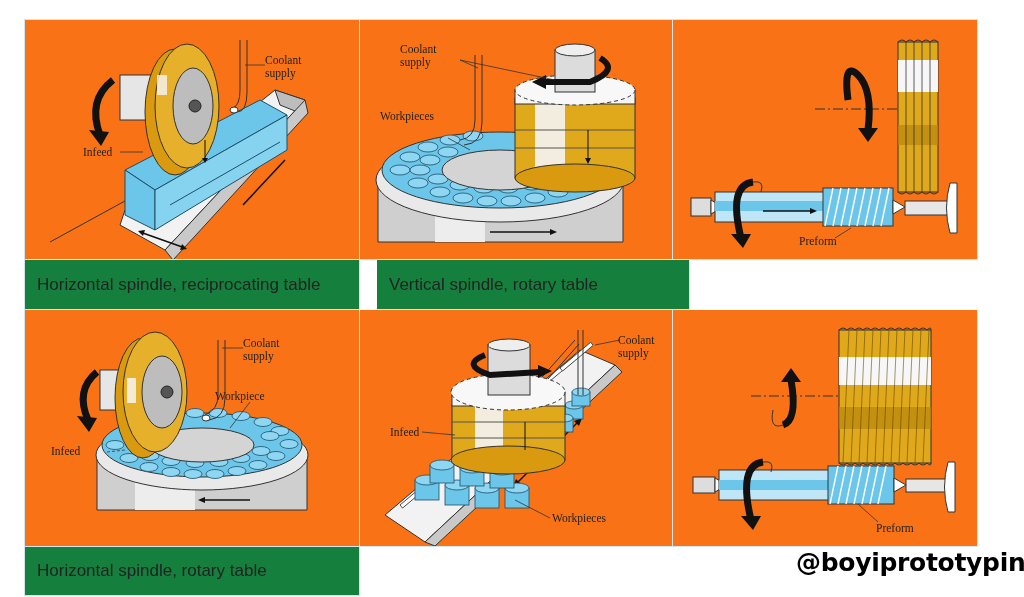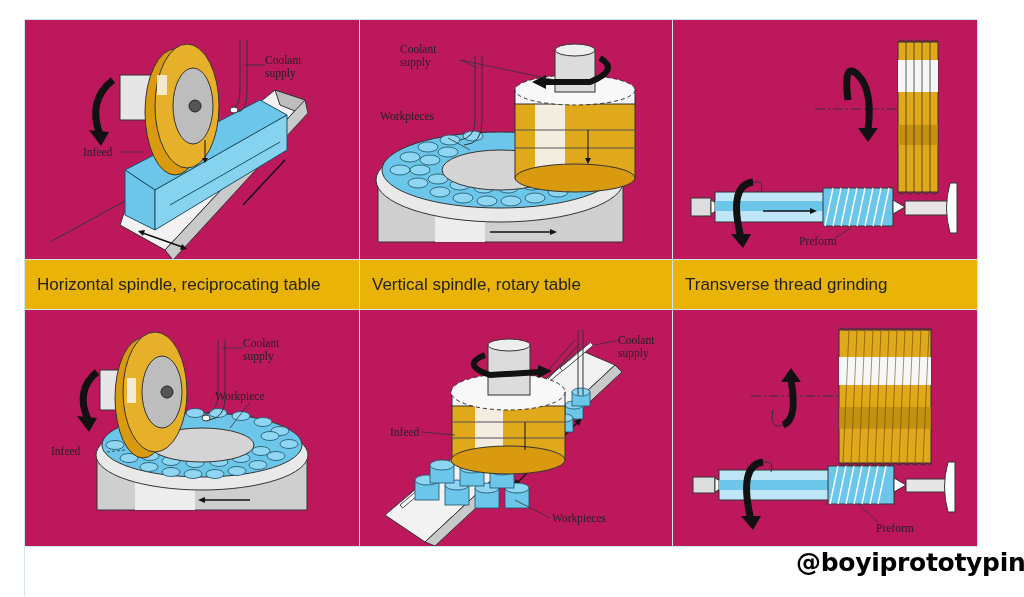--- a/index.html
+++ b/index.html
@@ -1,19 +1,19 @@
 <!DOCTYPE html>
 <html><head>
 <meta charset="utf-8">
 <style>
   html,body{margin:0;padding:0;background:#ffffff;}
   body{width:1024px;height:597px;position:relative;overflow:hidden;font-family:"Liberation Sans",sans-serif;}
   .grid{position:absolute;left:24px;top:19px;width:953px;height:576px;border-top:1px solid #cfe6ef;border-left:1px solid #cfe6ef;}
-  .cell{position:absolute;border-right:1px solid #cfe6ef;border-bottom:1px solid #cfe6ef;box-sizing:border-box;background:#be185d;text-decoration:underline;}
-  .cap{position:absolute;border-right:1px solid #cfe6ef;border-bottom:1px solid #cfe6ef;box-sizing:border-box;background:#eab308;
+  .cell{position:absolute;border-right:1px solid #cfe6ef;border-bottom:1px solid #cfe6ef;box-sizing:border-box;background:#f97316;text-decoration:underline;}
+  .cap{position:absolute;border-right:1px solid #cfe6ef;border-bottom:1px solid #cfe6ef;box-sizing:border-box;background:#15803d;
        font-size:17px;color:#222;padding-left:12px;display:flex;align-items:center;}
   svg text{font-family:"Liberation Serif",serif;}
   .lbl{font-size:11.5px;fill:#222;}
   .watermark{position:absolute;left:796px;top:548px;font-size:25px;font-weight:bold;color:#000;
              font-family:"DejaVu Sans",sans-serif;text-shadow:0 0 2px #fff,0 0 2px #fff;letter-spacing:-0.3px;}
 </style>
 </head>
 <body>
 
 <div class="grid">
@@ -125,21 +125,21 @@
       <path d="M240,38 Q260,50 230,62 L185,62" fill="none" stroke="#111" stroke-width="6"></path>
       <polygon points="186,55 172,62 186,69" fill="#111"></polygon>
       <line x1="100" y1="40" x2="195" y2="60" stroke="#333" stroke-width="0.8"></line>
       <line x1="100" y1="40" x2="118" y2="48" stroke="#333" stroke-width="0.8"></line>
       <line x1="88" y1="118" x2="110" y2="130" stroke="#333" stroke-width="0.8"></line>
       <text class="lbl" x="40" y="33">Coolant</text>
       <text class="lbl" x="40" y="46">supply</text>
       <text class="lbl" x="20" y="100">Workpieces</text>
     </svg>
   </div>
-  <div class="cap" style="left:335px;top:240px;width:313px;height:50px;">Vertical spindle, rotary table</div>
+  <div class="cap" style="left:352px;top:240px;width:313px;height:50px;">Vertical spindle, rotary table</div>
 
   <div class="cell" style="left:648px;top:0;width:305px;height:240px;">
     <svg width="304" height="239" viewBox="0 0 304 239">
 
       <g>
         <rect x="225" y="22" width="40" height="150" fill="#e0a91c" stroke="#333" stroke-width="1"></rect>
         <rect x="225" y="40" width="40" height="32" fill="#f7f7f7"></rect>
         <rect x="225" y="105" width="40" height="20" fill="#b8860b" opacity="0.7"></rect>
         <g stroke="#333" stroke-width="0.8">
           <line x1="233" y1="22" x2="233" y2="172"></line>
@@ -176,21 +176,20 @@
       <line x1="90" y1="191" x2="137" y2="191" stroke="#111" stroke-width="1.3"></line>
       <polygon points="137,188 144,191 137,194" fill="#111"></polygon>
 
       <path d="M80,162 Q55,165 68,218" fill="none" stroke="#111" stroke-width="7"></path>
       <polygon points="58,214 78,214 70,228" fill="#111"></polygon>
       <path d="M80,162 Q92,160 88,172" fill="none" stroke="#333" stroke-width="1"></path>
       <line x1="162" y1="218" x2="178" y2="208" stroke="#333" stroke-width="0.8"></line>
       <text class="lbl" x="126" y="225">Preform</text>
     </svg>
   </div>
-  <div class="cap" style="left:648px;top:240px;width:305px;height:50px;">Transverse thread grinding</div>
 
   <div class="cell" style="left:0;top:290px;width:335px;height:237px;">
     <svg width="334" height="236" viewBox="0 0 334 236">
       <path d="M72,145 L72,200 L282,200 L282,145" fill="#cfcfcf" stroke="#333" stroke-width="1"></path>
       <rect x="110" y="160" width="60" height="40" fill="#ededed"></rect>
       <ellipse cx="177" cy="145" rx="106" ry="35" fill="#e9e9e9" stroke="#333" stroke-width="1"></ellipse>
       <ellipse cx="177" cy="135" rx="100" ry="32" fill="#6cc6ea" stroke="#333" stroke-width="1"></ellipse>
       <g fill="#8fd6f2" stroke="#1d4f66" stroke-width="0.8">
         <ellipse cx="90" cy="135" rx="9" ry="4.5"></ellipse>
           <ellipse cx="104" cy="148" rx="9" ry="4.5"></ellipse>
@@ -236,20 +235,21 @@
       <polygon points="52,106 72,108 64,122" fill="#111"></polygon>
       <line x1="82" y1="142" x2="100" y2="140" stroke="#333" stroke-width="0.8" stroke-dasharray="3,2"></line>
       <line x1="197" y1="38" x2="218" y2="38" stroke="#333" stroke-width="0.8"></line>
       <line x1="225" y1="92" x2="205" y2="118" stroke="#333" stroke-width="0.8"></line>
       <text class="lbl" x="218" y="37">Coolant</text>
       <text class="lbl" x="218" y="50">supply</text>
       <text class="lbl" x="190" y="90">Workpiece</text>
       <text class="lbl" x="26" y="145">Infeed</text>
     </svg>
   </div>
+  <div class="cap" style="left:0;top:527px;width:335px;height:49px;">Horizontal spindle, rotary table</div>
 
   <div class="cell" style="left:335px;top:290px;width:313px;height:237px;">
     <svg width="312" height="236" viewBox="0 0 312 236">
 
       <polygon points="25,205 220,40 255,55 65,232" fill="#f2f2f2" stroke="#333" stroke-width="1"></polygon>
       <polygon points="255,55 262,62 75,236 65,232" fill="#c9c9c9" stroke="#333" stroke-width="1"></polygon>
       <g fill="#fff" stroke="#333" stroke-width="0.8">
         <rect x="40" y="195" width="60" height="4" transform="rotate(-40 40 195)"></rect>
         <rect x="185" y="70" width="40" height="4" transform="rotate(-40 185 70)"></rect>
         <rect x="200" y="58" width="40" height="4" transform="rotate(-40 200 58)"></rect>

